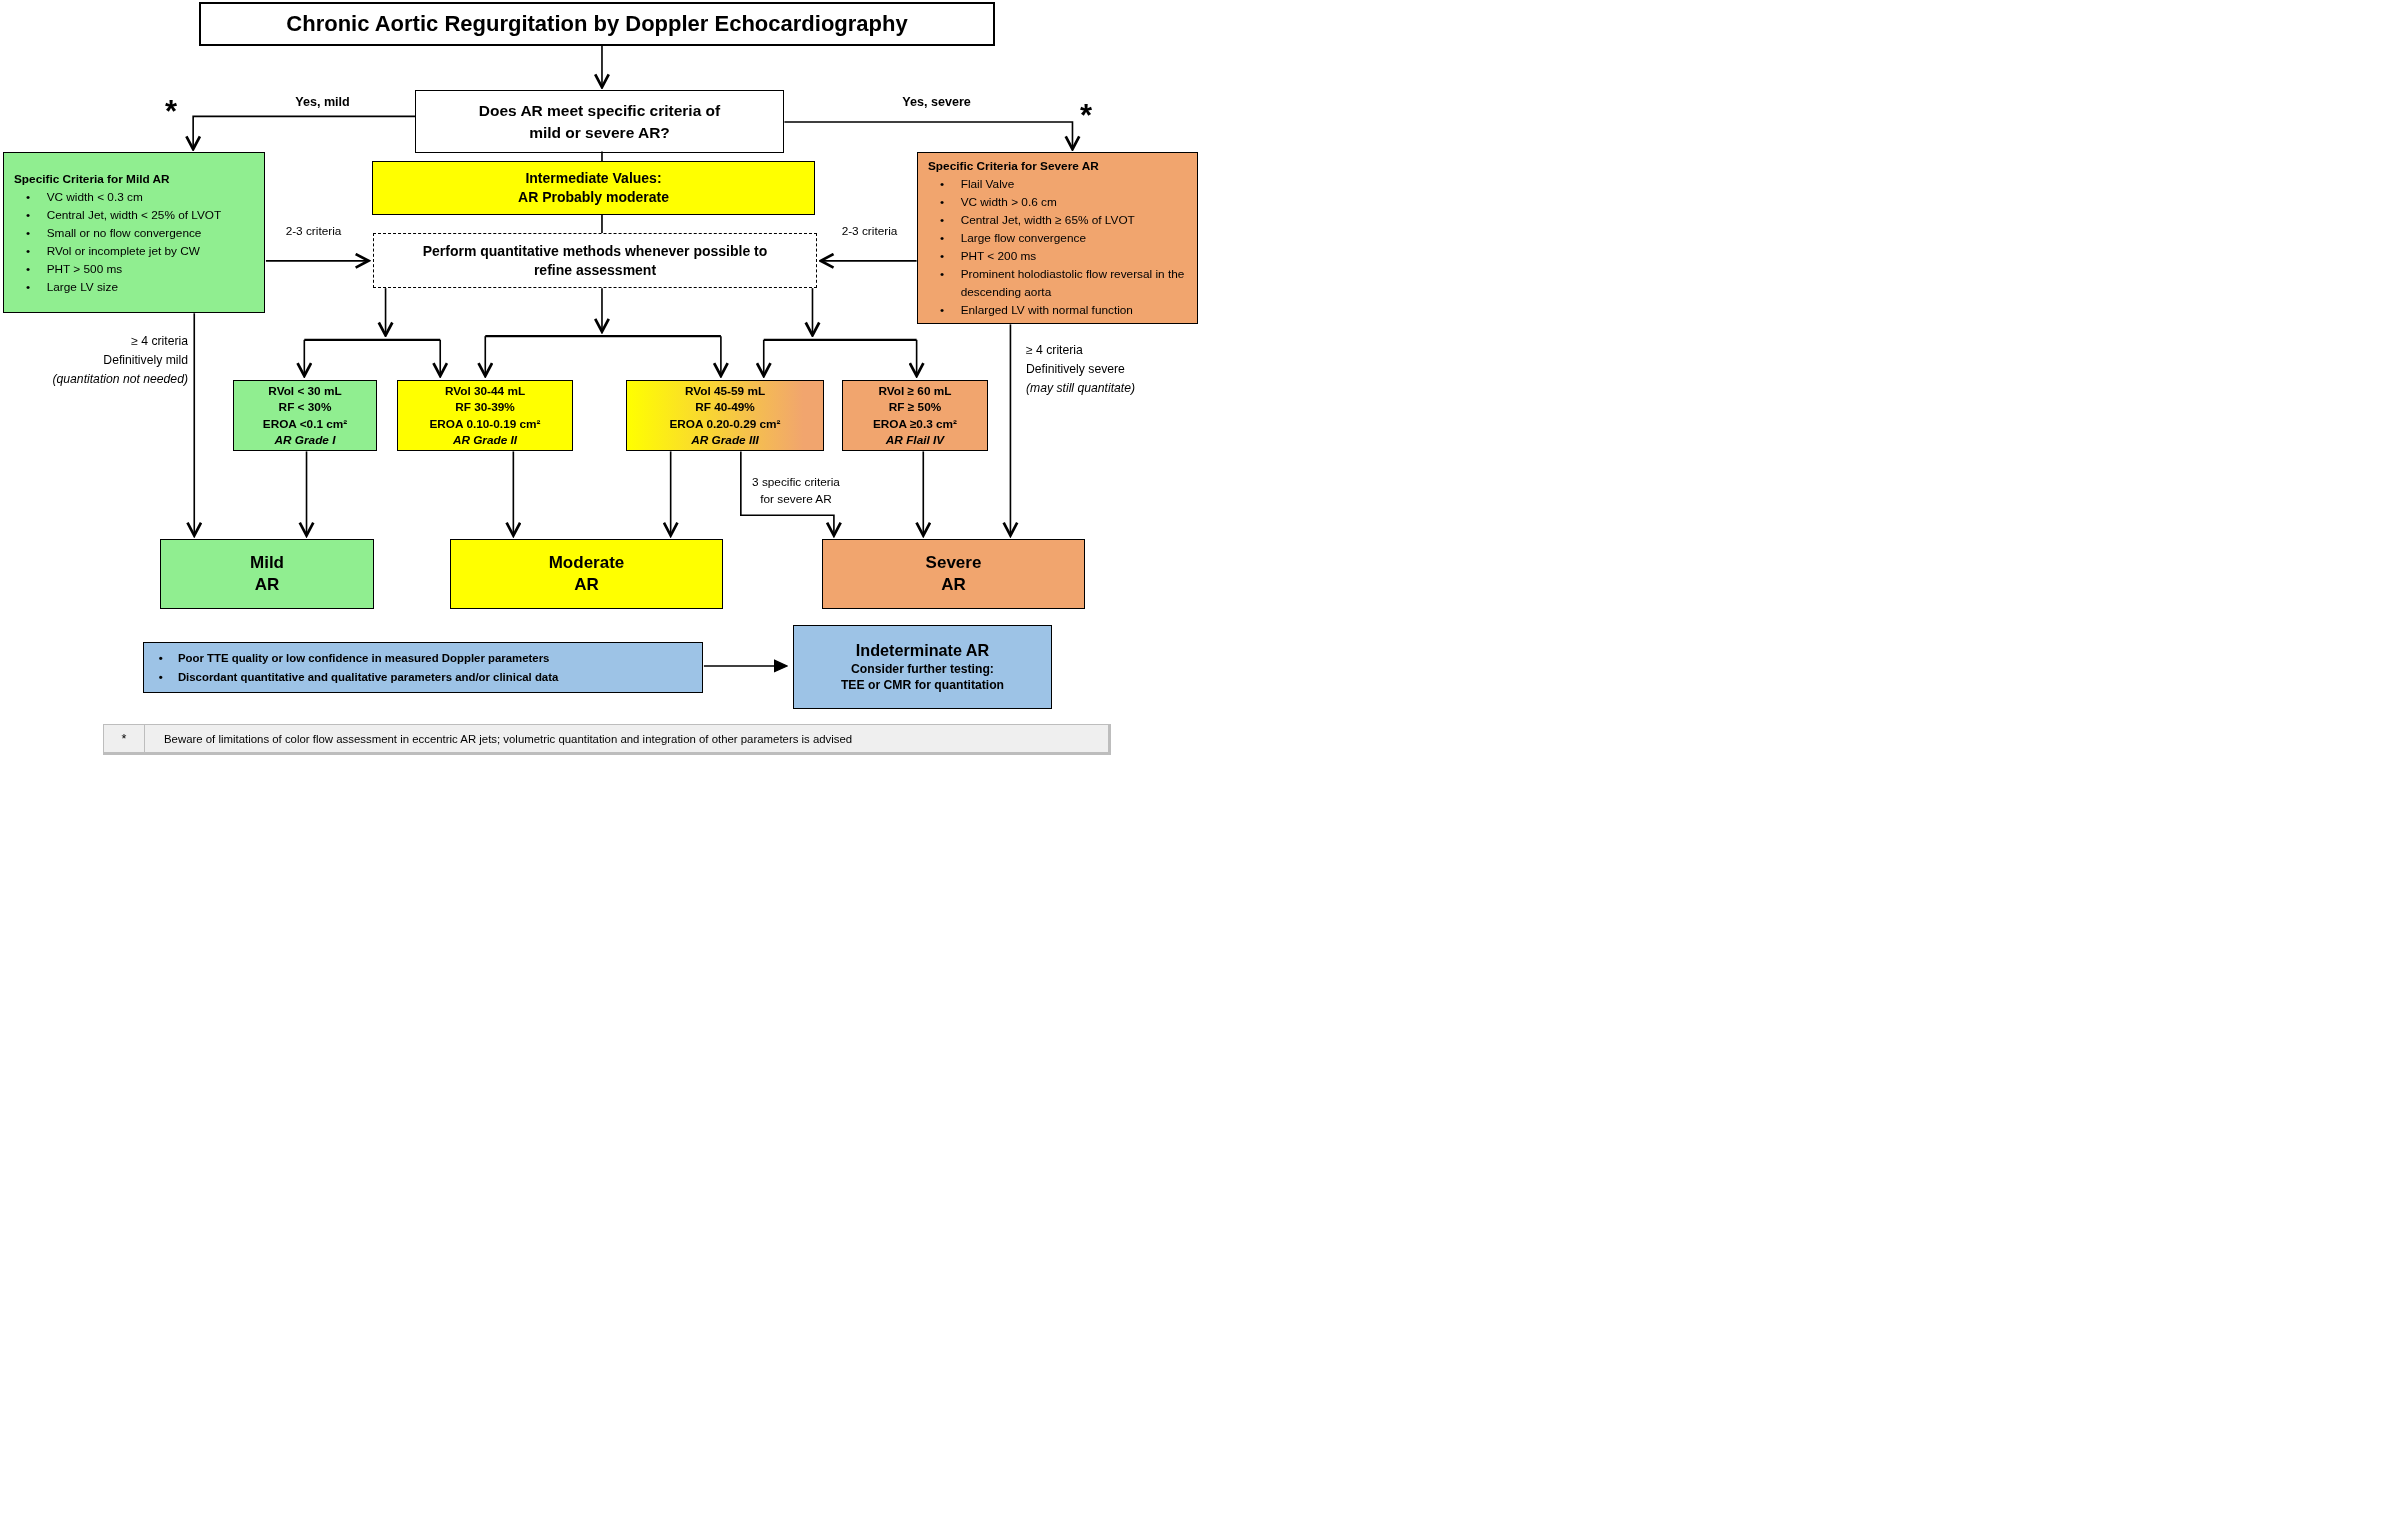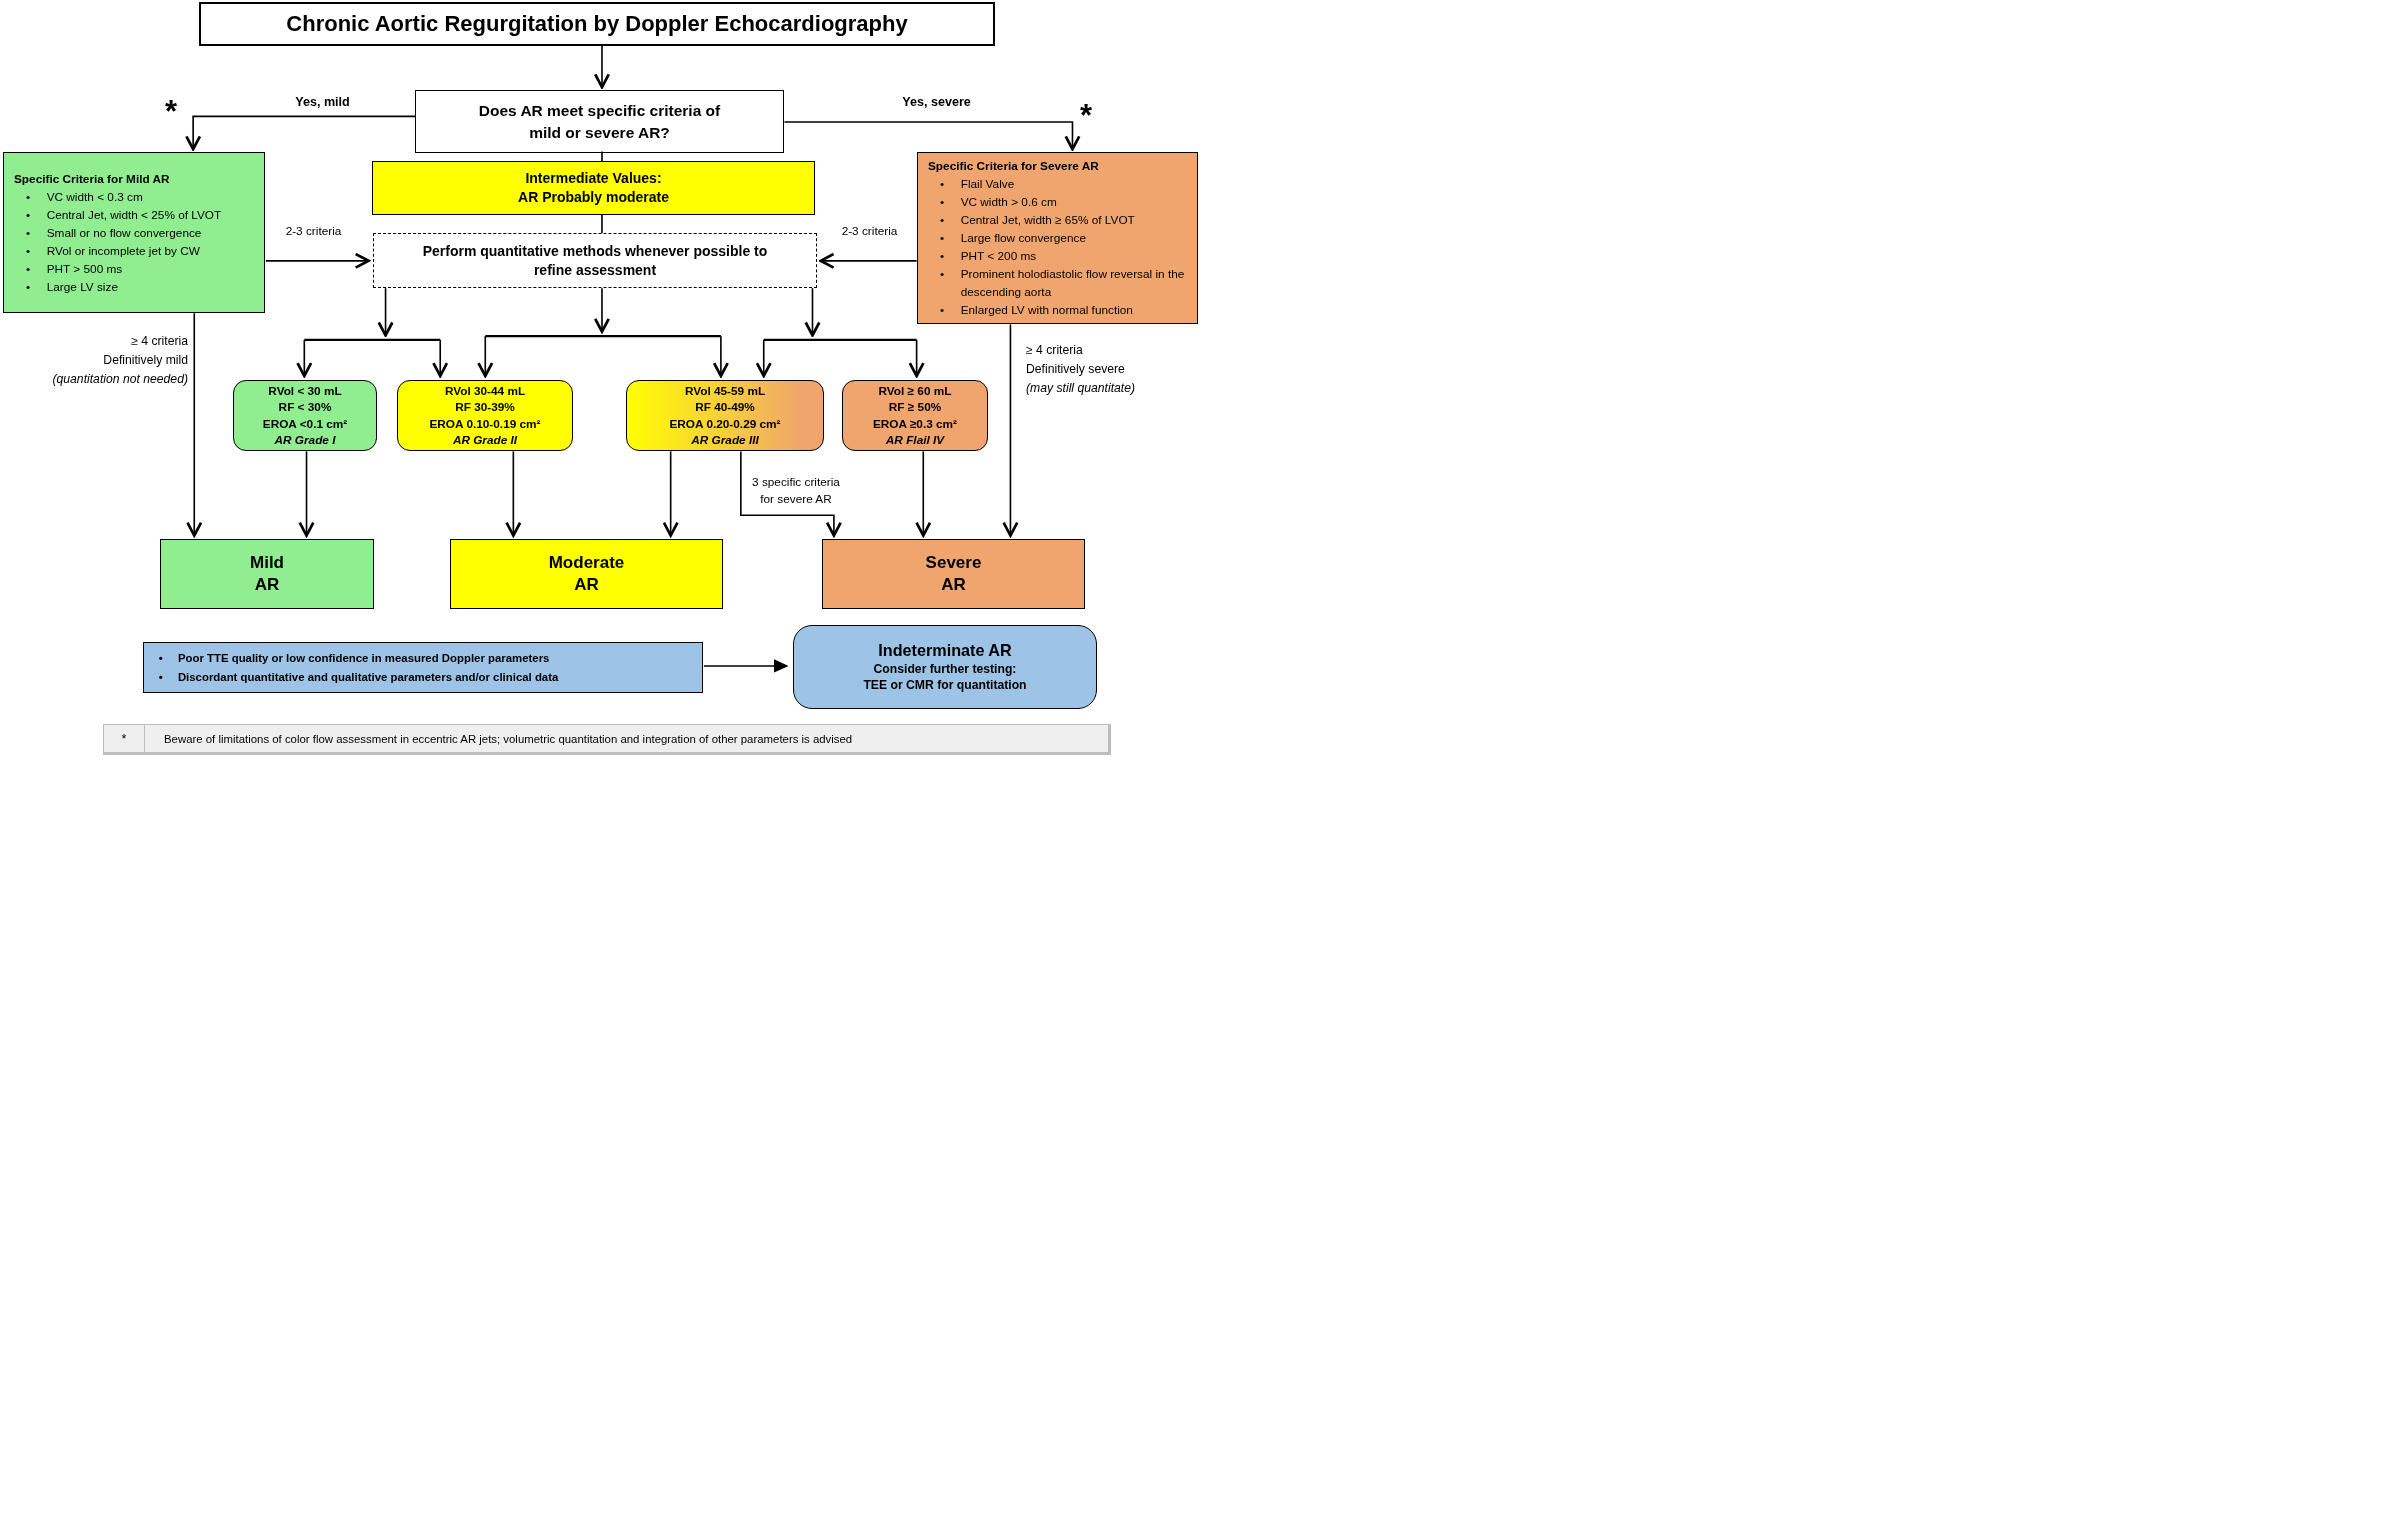--- a/index.html
+++ b/index.html
@@ -19,36 +19,36 @@
   .crit-header{font-weight:bold;padding-left:10px;}
   ul.crit{list-style:none;margin:0;padding:0 3px 0 17.7px;}
   ul.crit li{position:relative;padding-left:25px;}
   ul.crit li::before{content:"\2022";position:absolute;left:4.4px;}
   .mild-crit{left:3px;top:152px;width:262px;height:161px;background:#90EE90;}
   .severe-crit{left:917px;top:152px;width:281px;height:172px;background:#F1A56E;}
   .intermediate-box{left:372px;top:161px;width:443px;height:54px;background:#FFFF00;
        font-size:14px;font-weight:bold;line-height:19px;}
   .quant-box{left:373px;top:233px;width:444px;height:55px;border:1.8px dashed #000;
        background:#fff;font-size:14px;font-weight:bold;line-height:19px;}
-  .grade-box{top:380px;height:71px;font-size:11.8px;font-weight:bold;line-height:16.2px;border-radius:13px;}
+  .grade-box{top:380px;height:71px;font-size:11.8px;font-weight:bold;line-height:16.2px;}
   .grade1{left:233px;width:144px;background:#90EE90;}
   .grade2{left:397px;width:176px;background:#FFFF00;}
   .grade3{left:626px;width:198px;background:linear-gradient(90deg,#FFFF00 0%,#F1A56E 90%);}
   .grade4{left:842px;width:146px;background:#F1A56E;}
   .grade-italic{font-style:italic;}
   .outcome-box{top:539px;height:70px;font-size:17px;font-weight:bold;line-height:22px;}
   .mild-ar{left:160px;width:214px;background:#90EE90;}
   .moderate-ar{left:450px;width:273px;background:#FFFF00;}
   .severe-ar{left:794px;width:263px;background:#F1A56E;margin-left:28px;}
   .referral-box{left:143px;top:642px;width:560px;height:51px;background:#9DC3E6;
        align-items:stretch;text-align:left;font-size:11.4px;font-weight:bold;line-height:18.5px;}
   .referral-box ul.crit{padding-left:10.3px;}
   .referral-box ul.crit li{padding-left:23.6px;}
-  .indeterminate-box{left:793px;top:625px;width:304px;height:84px;background:#9DC3E6;
-       font-weight:bold;border-radius:19px;}
+  .indeterminate-box{left:793px;top:625px;width:259px;height:84px;background:#9DC3E6;
+       font-weight:bold;}
   .ind-title{font-size:16.2px;line-height:20.7px;}
   .ind-sub{font-size:12.2px;line-height:16.2px;}
   .footnote-bar{left:103px;top:724px;width:1008px;height:31px;background:#EFEFEF;
        border:1.5px solid #BDBDBD;border-right:3px solid #A6A6A6;border-bottom:3.7px solid #A6A6A6;
        flex-direction:row;align-items:stretch;text-align:left;font-size:11.4px;}
   .fn-sym{width:40px;border-right:1.1px solid #BDBDBD;display:flex;align-items:center;
        justify-content:center;font-size:12.6px;}
   .fn-text{flex:1;display:flex;align-items:center;padding-left:19px;}
   .lbl{position:absolute;font-size:12.6px;}
   .lbl-bold{font-weight:bold;}

